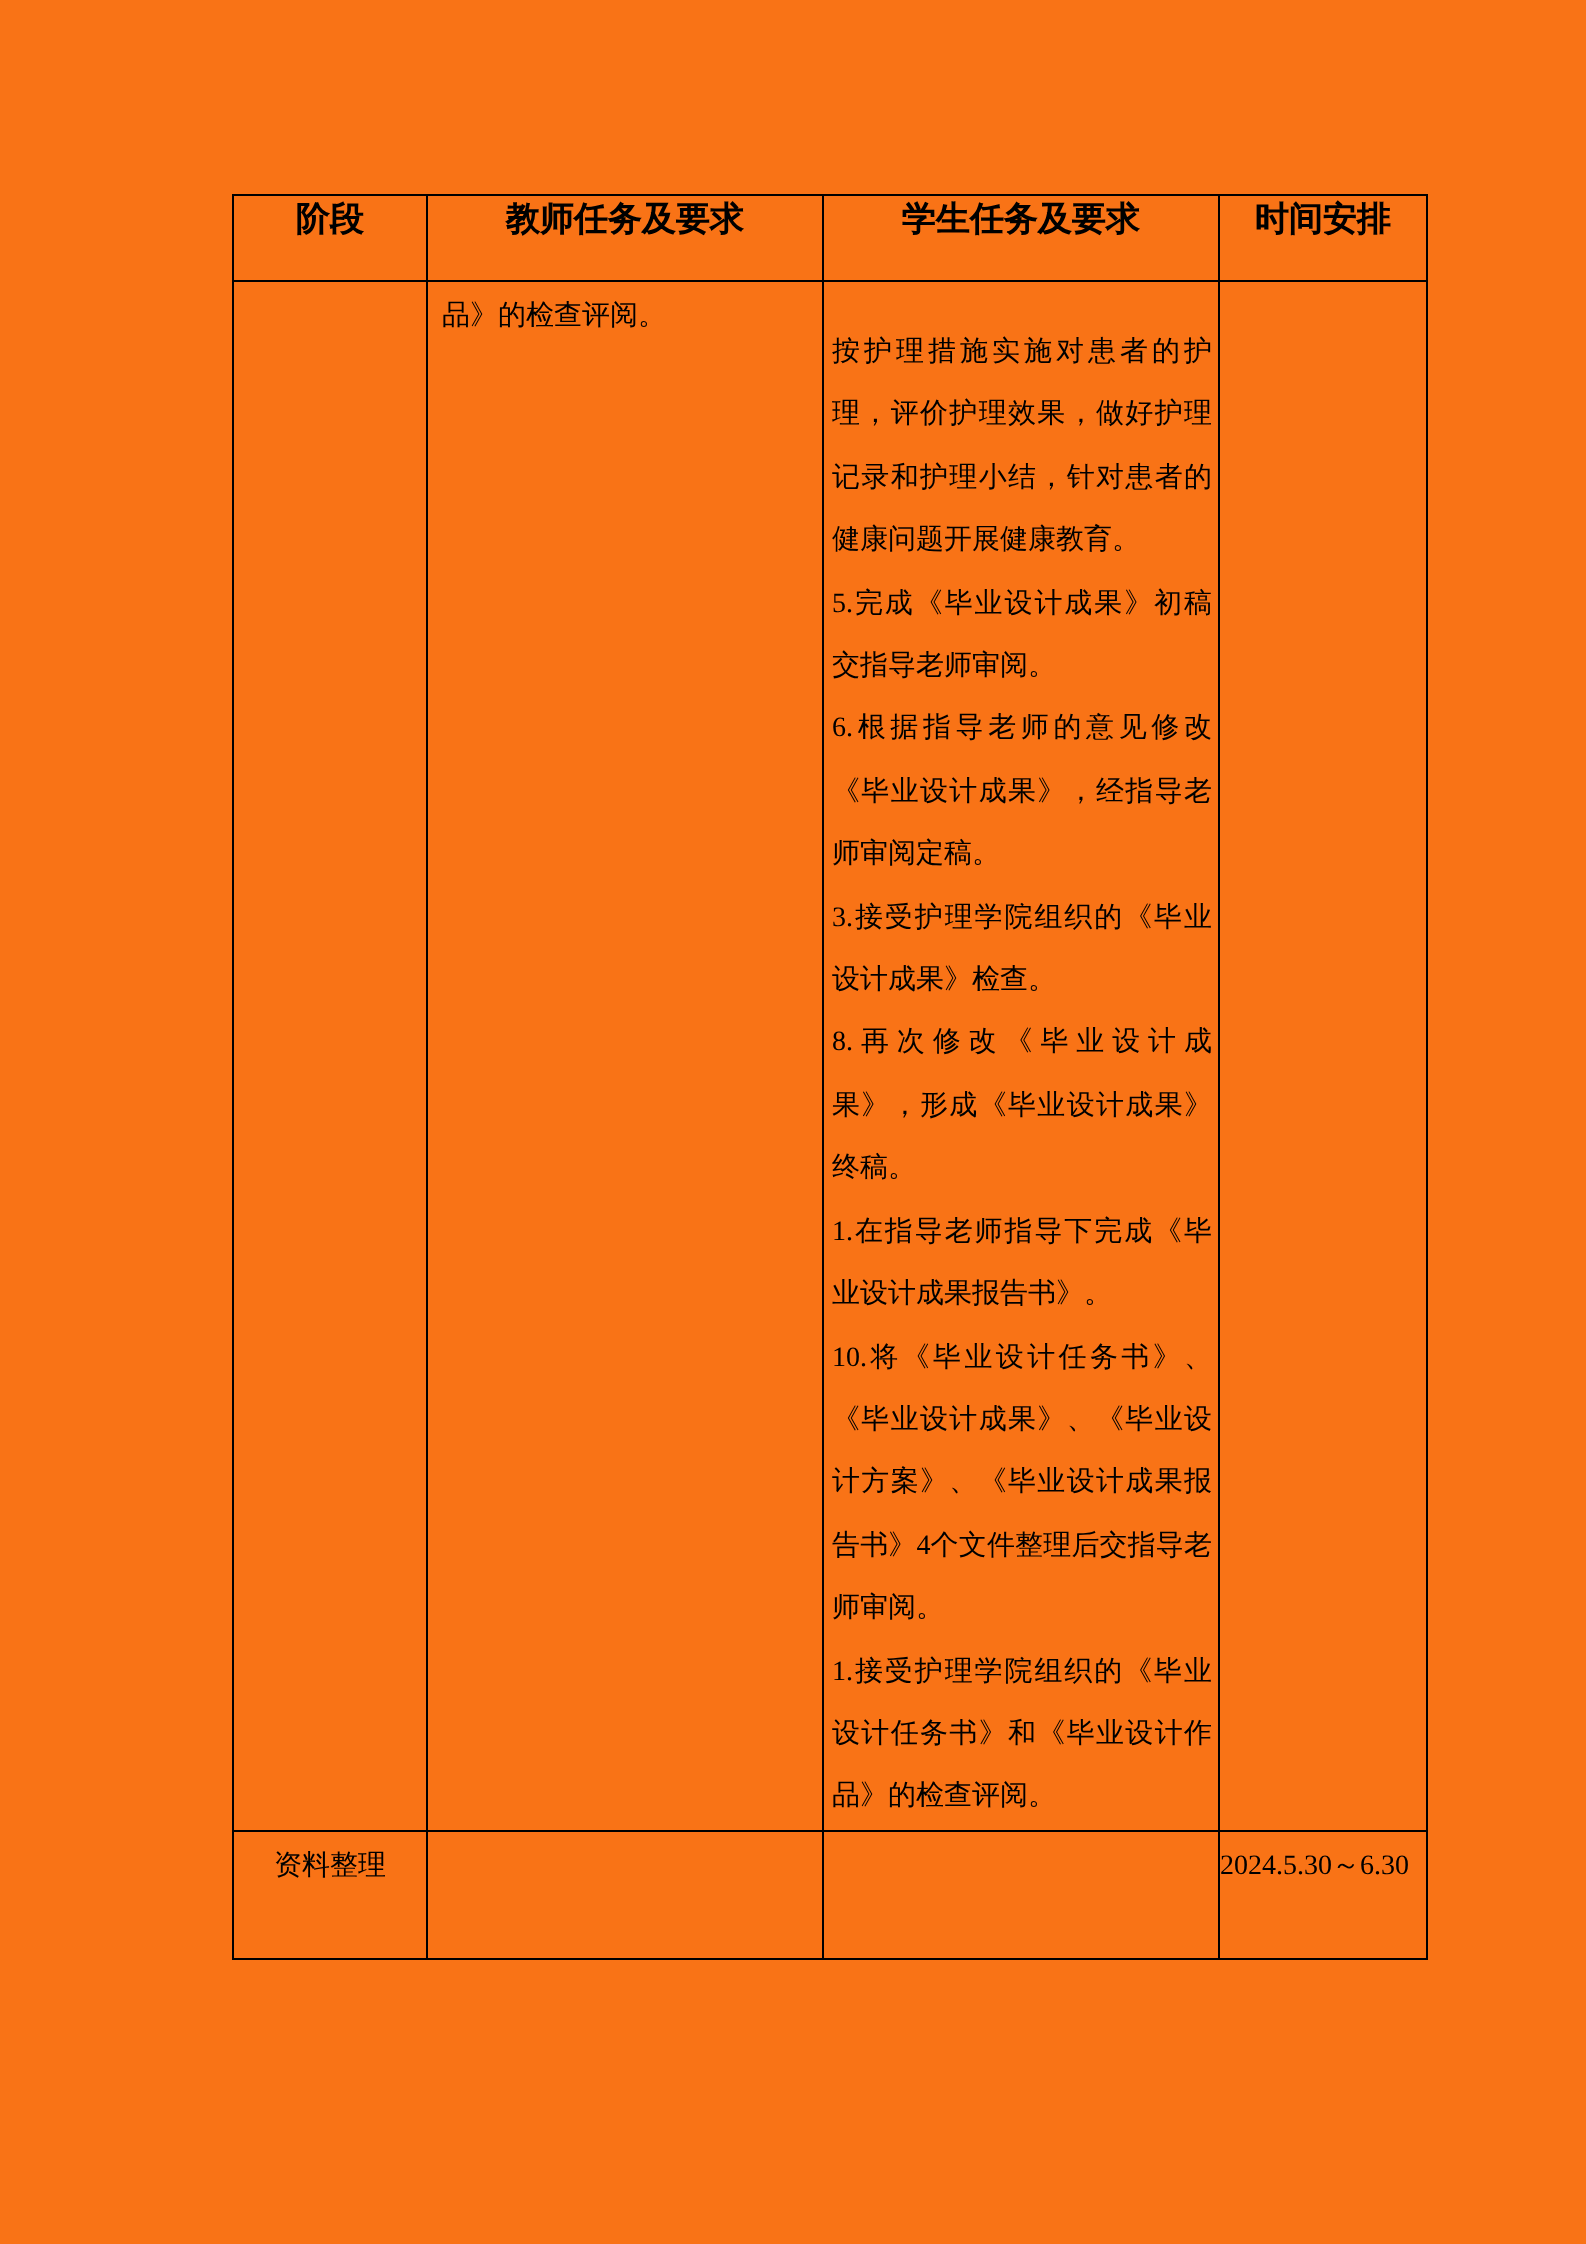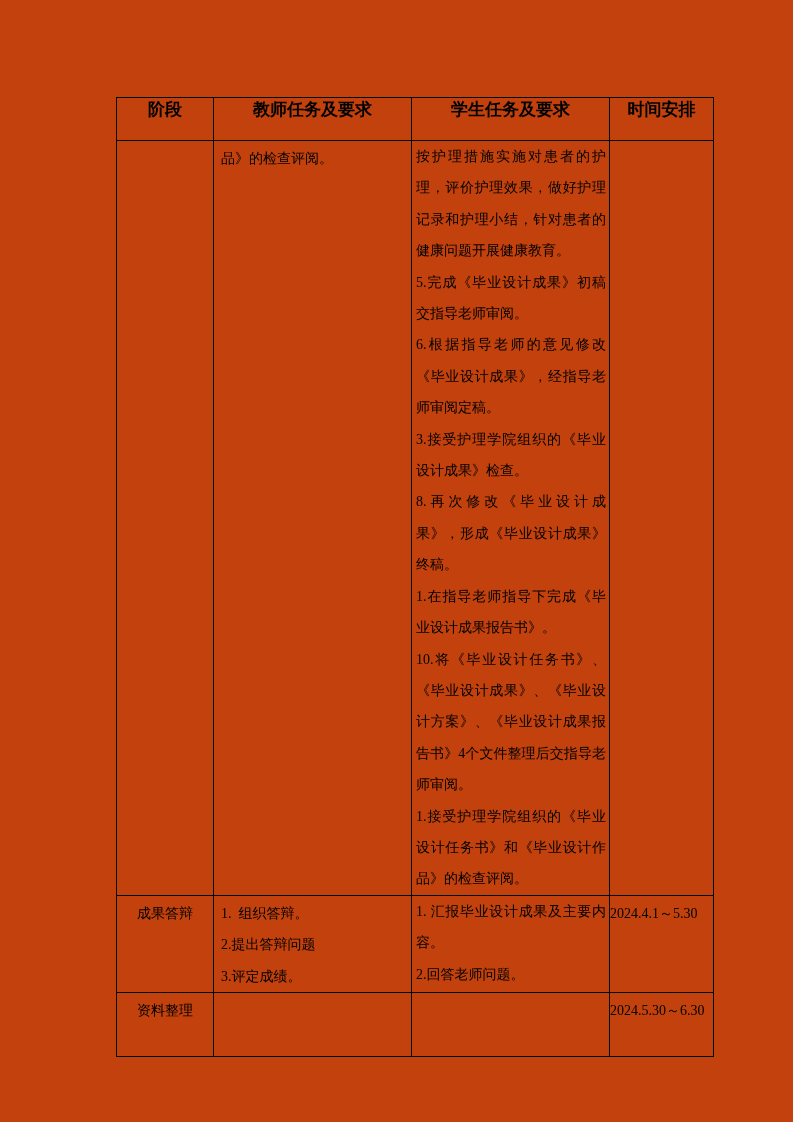--- a/index.html
+++ b/index.html
@@ -4,21 +4,21 @@
 <style>
   html, body {
     margin: 0;
     padding: 0;
     background: #ffffff;
   }
   .page {
     position: relative;
     width: 793px;
     height: 1122px;
-    background: #c2410c;
+    background: #f97316;
     overflow: hidden;
     font-family: "Liberation Serif", "DejaVu Serif", serif;
     color: #000000;
   }
   table.schedule {
     position: absolute;
     left: 116px;
     top: 97px;
     border-collapse: collapse;
     table-layout: fixed;
@@ -43,21 +43,21 @@
     line-height: 31.4px;
   }
   td.stage-cell {
     text-align: center;
     padding: 2px 2px 0 2px;
   }
   td.teacher-cell {
     padding: 2px 6px 0 7px;
   }
   td.student-cell {
-    padding: 0 3px 0 4px;
+    padding: 20px 3px 0 4px;
   }
   td.time-cell {
     padding: 2px 0 0 0;
     white-space: nowrap;
   }
   p.para {
     margin: 0;
     text-align: justify;
     text-justify: inter-character;
     white-space: pre-wrap;
@@ -102,33 +102,20 @@
           <p class="para">6.根据指导老师的意见修改《毕业设计成果》，经指导老师审阅定稿。</p>
           <p class="para">3.接受护理学院组织的《毕业设计成果》检查。</p>
           <p class="para">8.再次修改《毕业设计成果》，形成《毕业设计成果》终稿。</p>
           <p class="para">1.在指导老师指导下完成《毕业设计成果报告书》。</p>
           <p class="para">10.将《毕业设计任务书》、《毕业设计成果》、《毕业设计方案》、《毕业设计成果报告书》4个文件整理后交指导老师审阅。</p>
           <p class="para">1.接受护理学院组织的《毕业设计任务书》和《毕业设计作品》的检查评阅。</p>
         </td>
         <td class="time-cell"></td>
       </tr>
 
-      <tr class="row-reply">
-        <td class="stage-cell">成果答辩</td>
-        <td class="teacher-cell">
-          <p class="para-left">1.  组织答辩。</p>
-          <p class="para-left">2.提出答辩问题</p>
-          <p class="para-left">3.评定成绩。</p>
-        </td>
-        <td class="student-cell">
-          <p class="para">1. 汇报毕业设计成果及主要内容。</p>
-          <p class="para">2.回答老师问题。</p>
-        </td>
-        <td class="time-cell">2024.4.1～5.30</td>
-      </tr>
 
       <tr class="row-file">
         <td class="stage-cell">资料整理</td>
         <td class="teacher-cell">
           
           
         </td>
         <td class="student-cell">
           
         </td>

